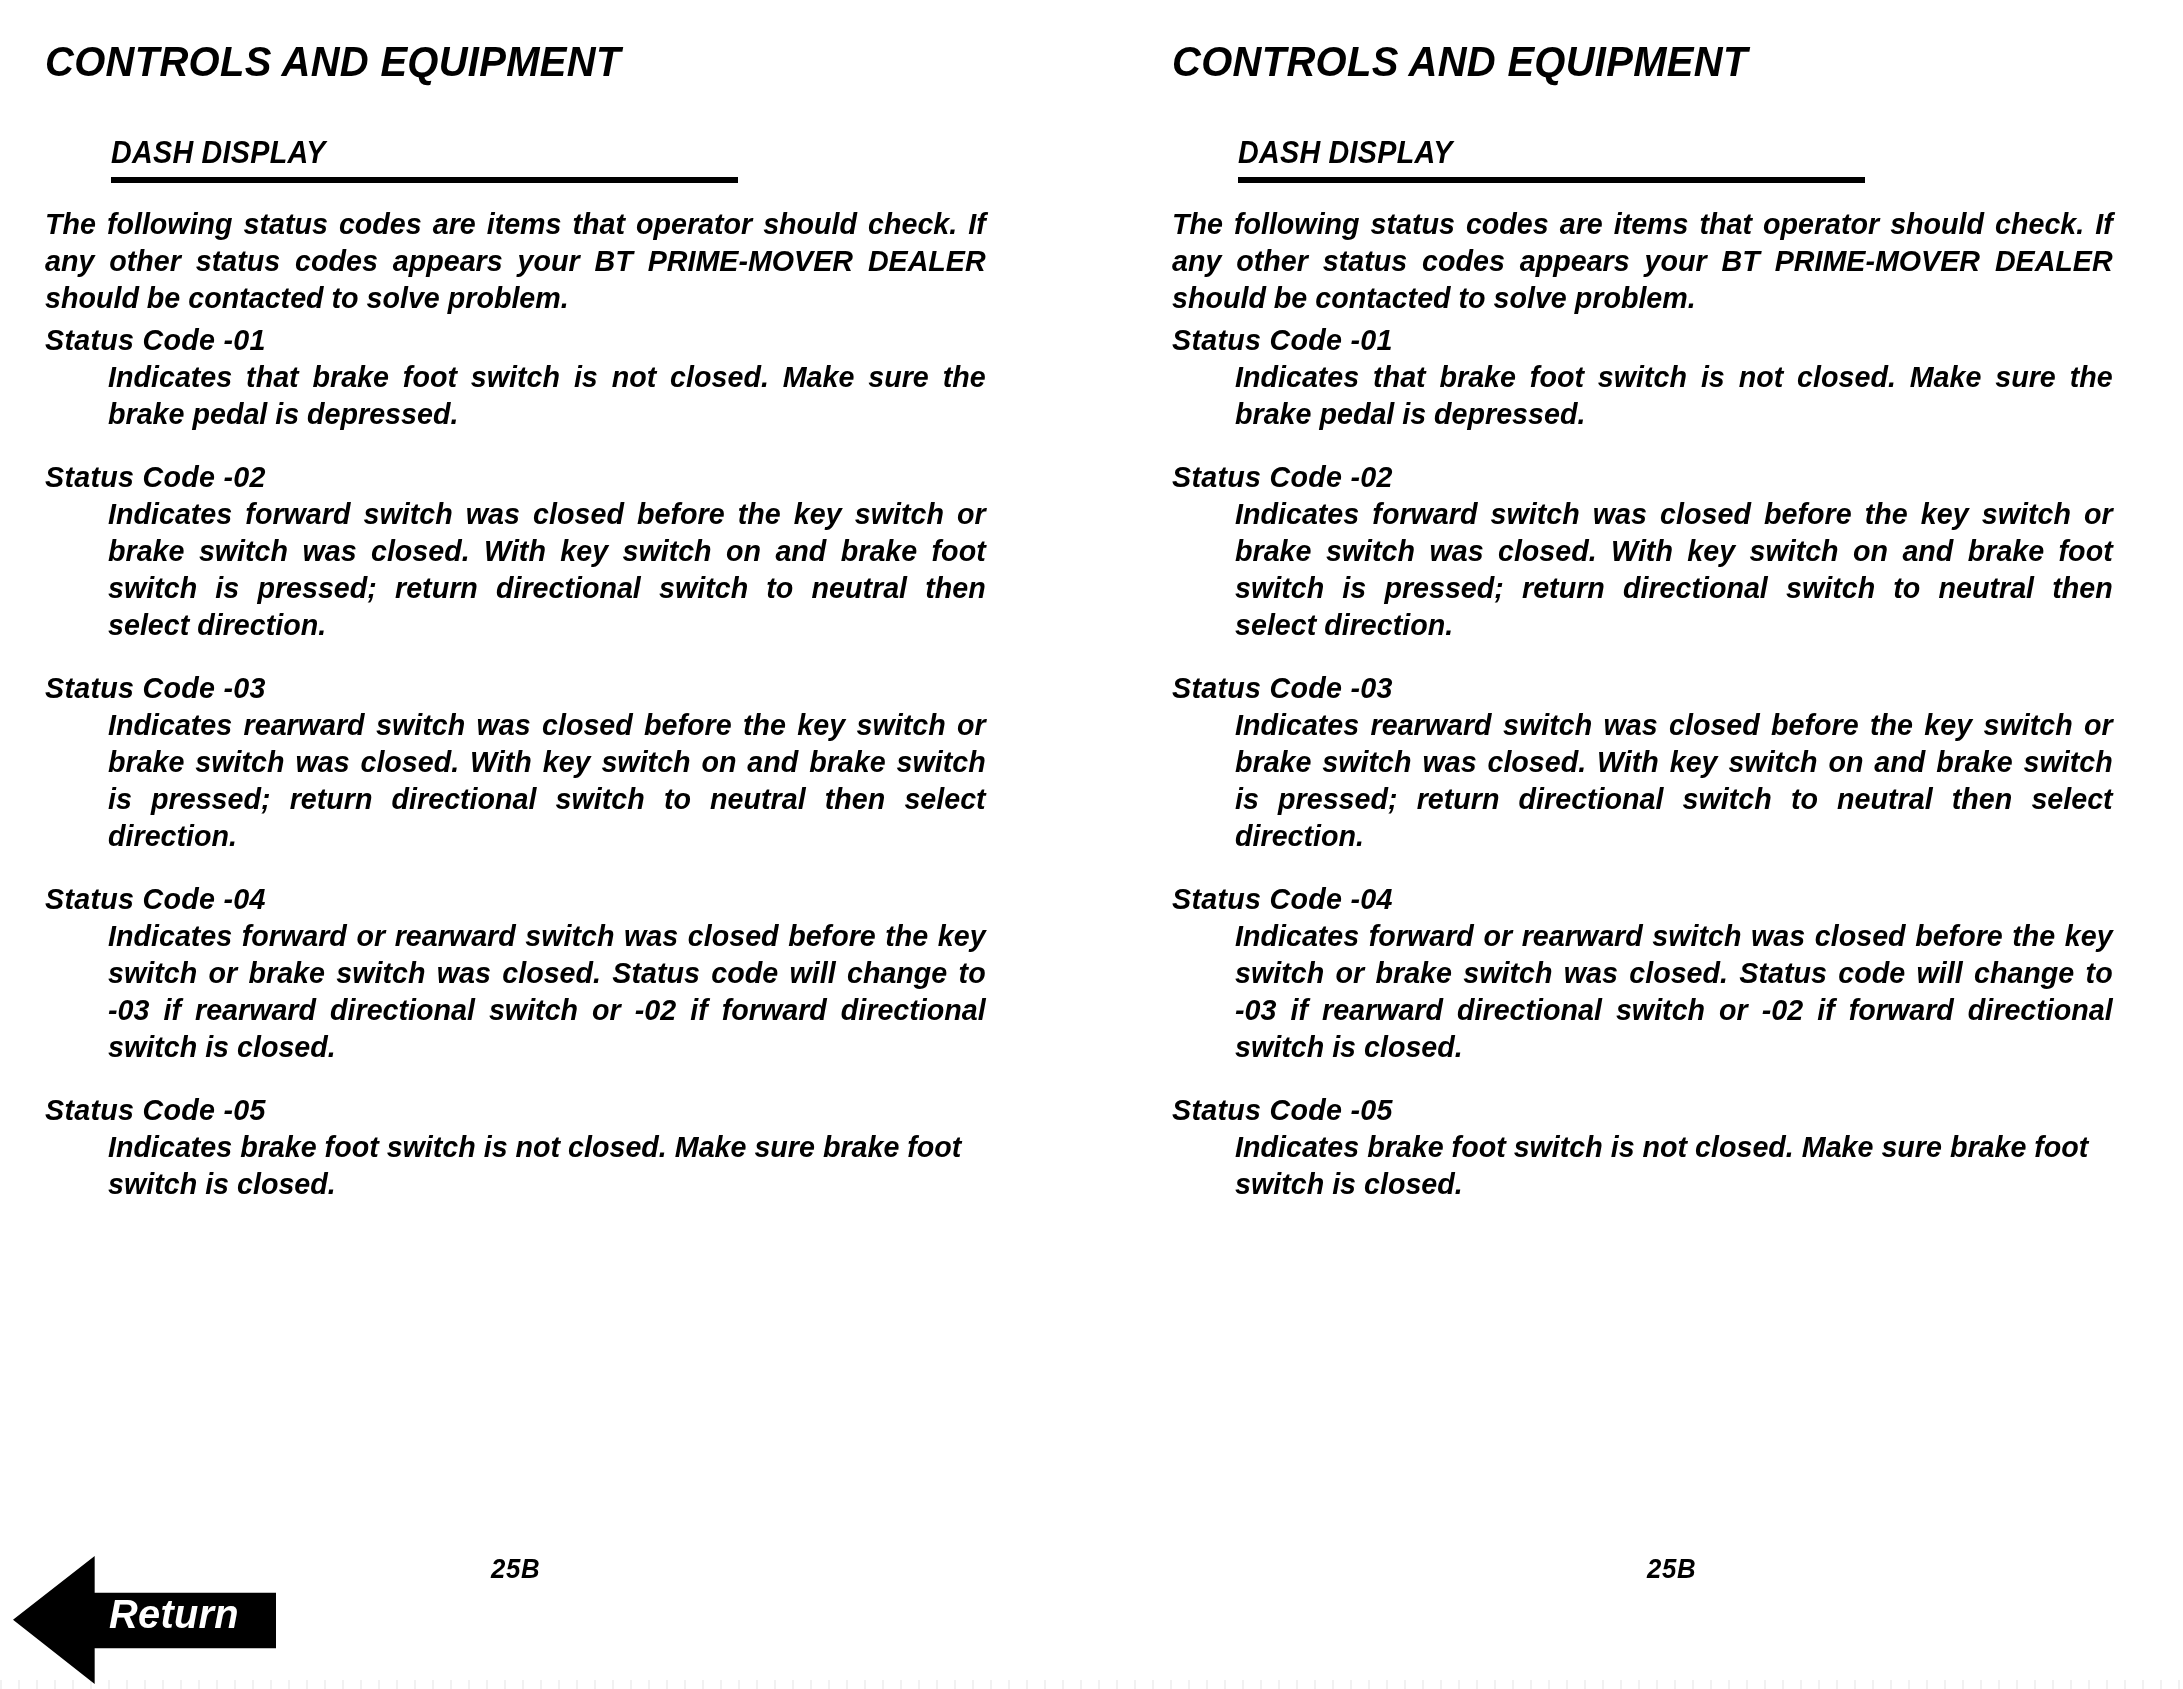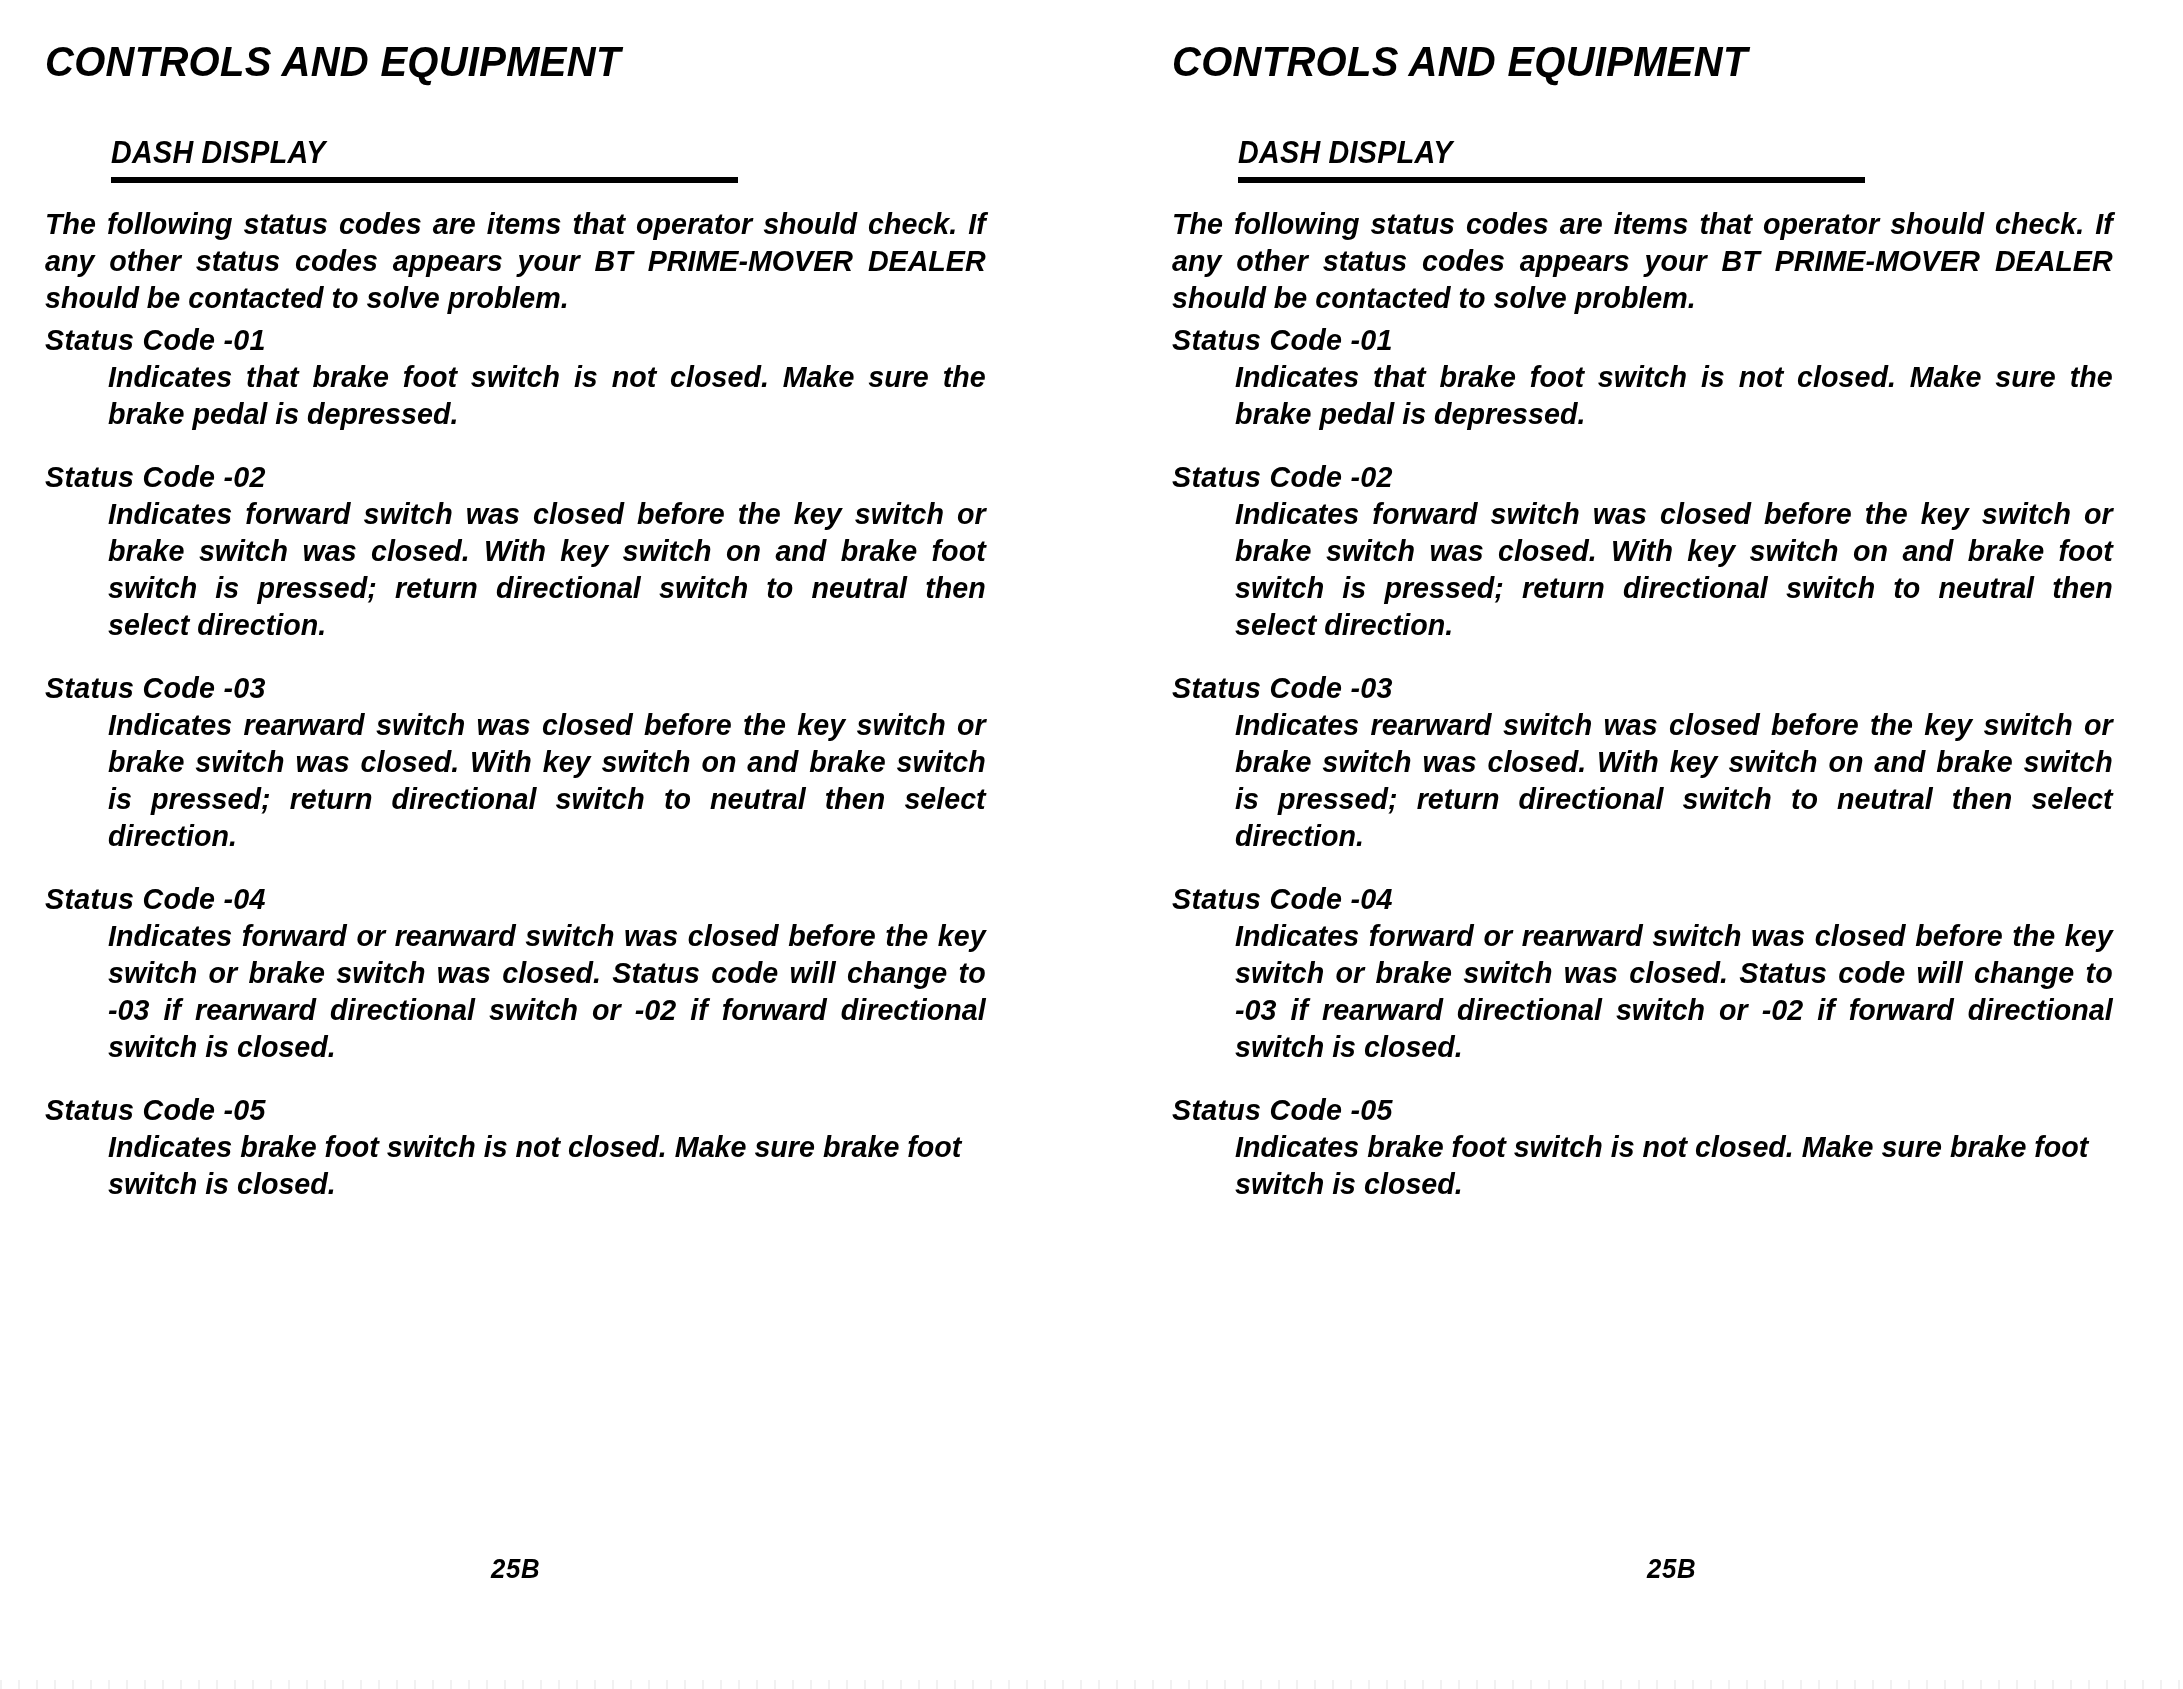--- a/index.html
+++ b/index.html
@@ -259,17 +259,23 @@
         <div class="code-body justify-off">Indicates brake foot switch is not closed.  Make sure brake foot switch is closed.</div>
       </div>
 
     </div>
   </div>
 
   <div class="page-number page-number-left">25B</div>
 
   <div class="page-number page-number-right">25B</div>
 
+  <div class="return-button">
+    <svg class="return-arrow-svg" viewBox="0 0 380 190" preserveAspectRatio="none">
+      <polygon points="0,95 118,3 118,56 380,56 380,136 118,136 118,188" fill="#000000"></polygon>
+    </svg>
+    <div class="return-label">Return</div>
+  </div>
 
   <div class="scan-artifact"></div>
 
 </div>
 
 
 </body></html>

